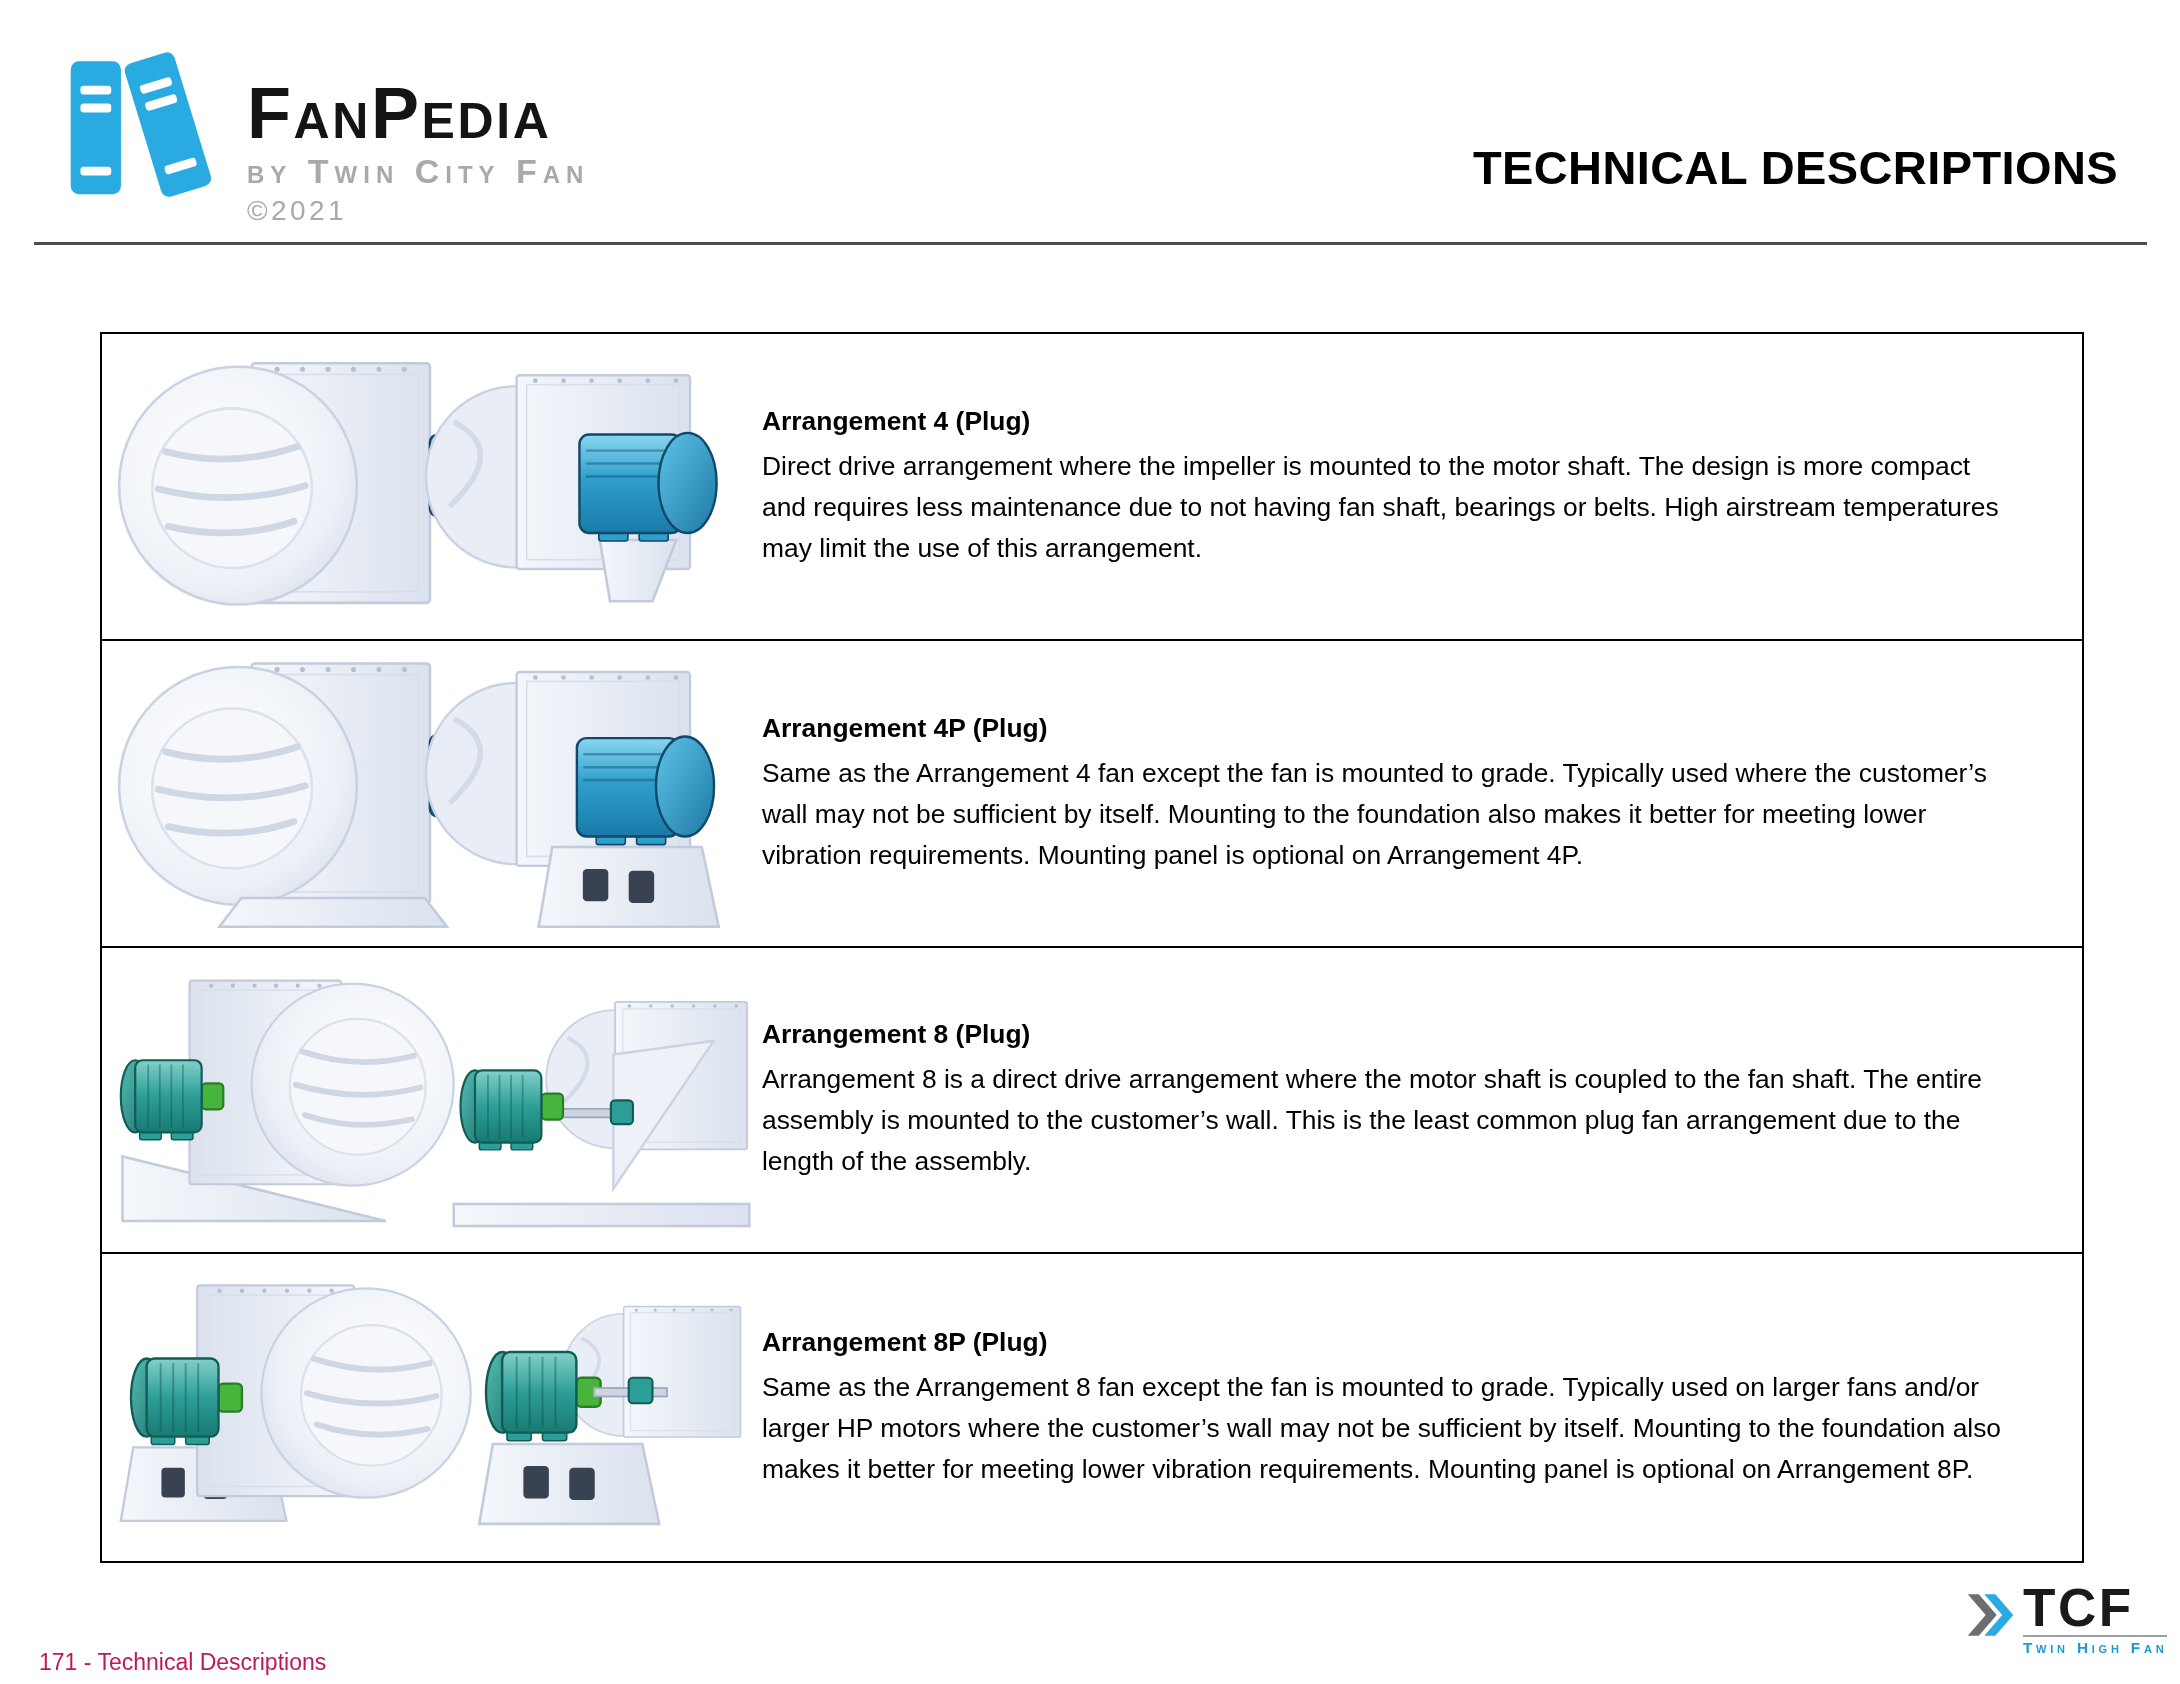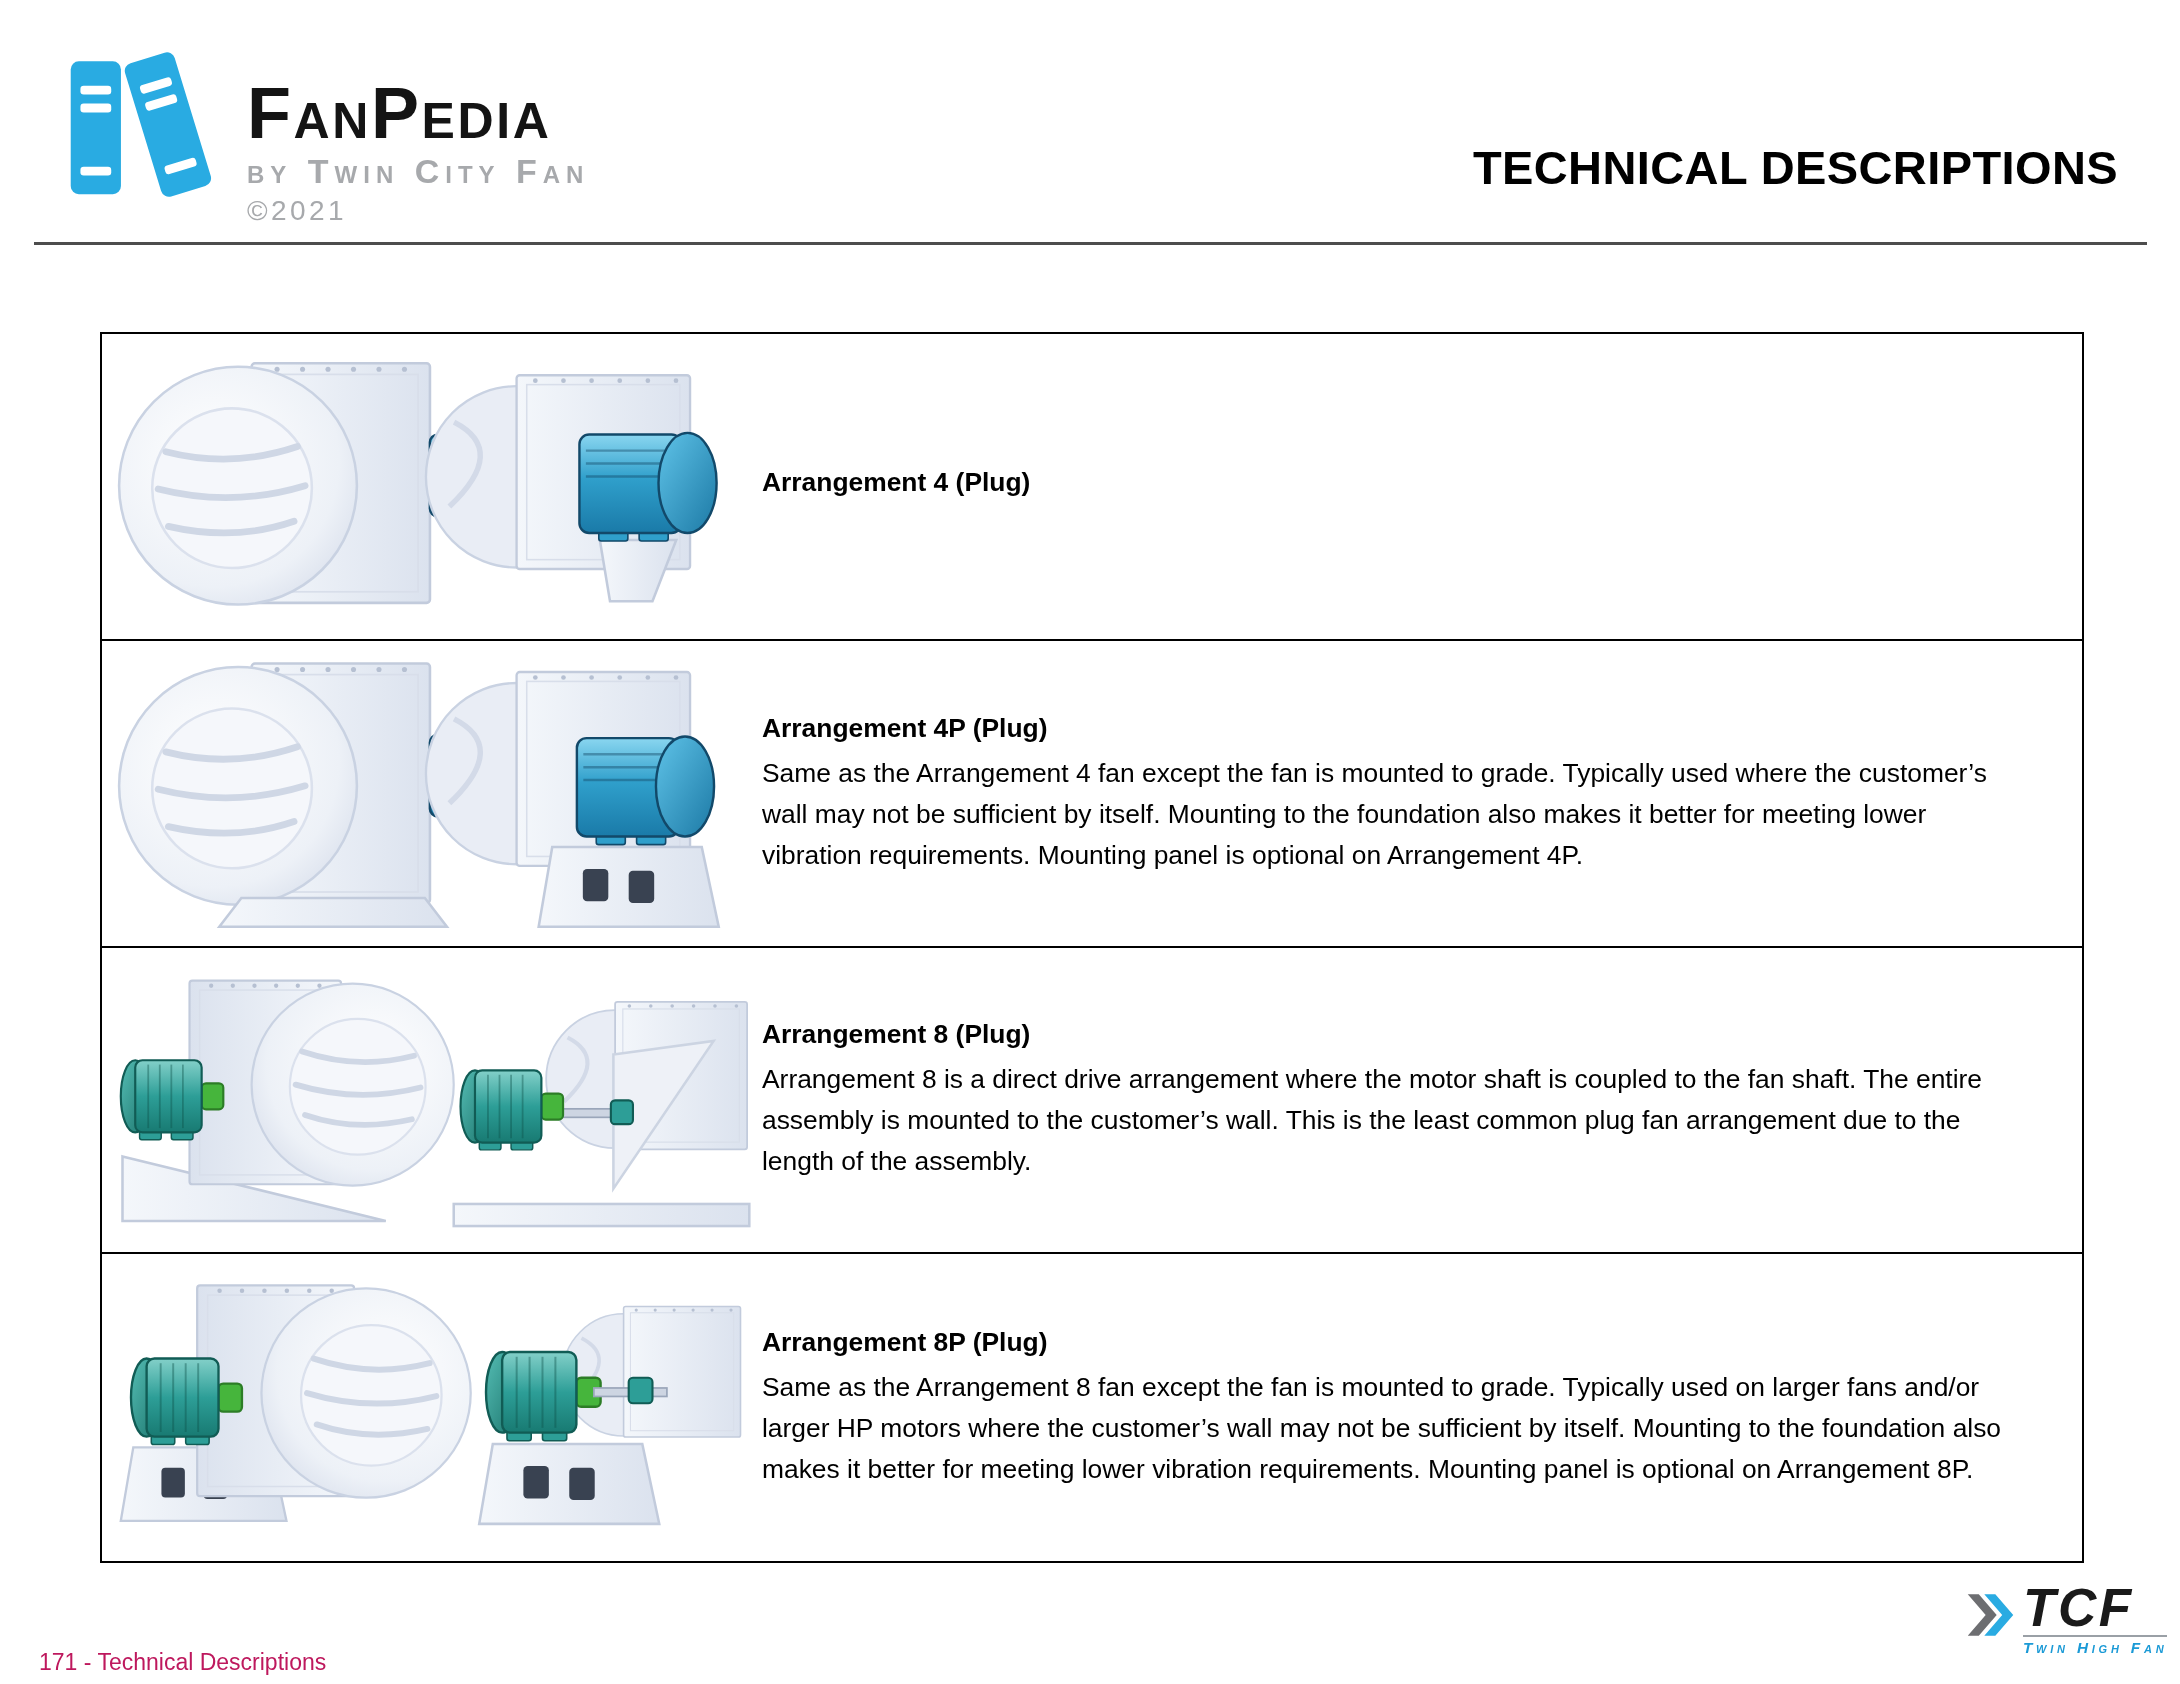--- a/index.html
+++ b/index.html
@@ -27,21 +27,21 @@
   .arr-row:last-child{border-bottom:none;}
   .figure{width:660px;display:flex;align-items:center;justify-content:center;flex:none;}
   .figure svg{width:637px;height:283px;}
   .desc{flex:1;display:flex;flex-direction:column;justify-content:center;
     padding-right:42px;min-width:0;}
   .desc h2{font-size:26.4px;font-weight:bold;margin:0 0 7.7px 0;color:#000;line-height:1.3;}
   .desc p{font-size:26.4px;line-height:41px;margin:0;color:#000;max-width:1252px;}
 
   
   .footer-label{position:absolute;left:39px;top:1649px;font-size:23px;color:#be185d;}
-  .tcf{position:absolute;right:13.6px;top:1584px;display:flex;align-items:flex-start;gap:6.8px;font-style:italic;}
+  .tcf{position:absolute;right:13.6px;top:1584px;display:flex;align-items:flex-start;gap:6.8px;}
   .tcf-chevrons{width:51px;height:56px;margin-top:3.4px;}
   .tcf-text{display:flex;flex-direction:column;}
   .tcf-acronym{font-size:53px;font-weight:bold;letter-spacing:2.6px;color:#1a1a1a;line-height:0.92;}
   .tcf-divider{height:1.7px;background:#9aa0a6;margin:2.6px 0 3.4px 0;}
   .tcf-name{font-size:15.3px;font-weight:bold;letter-spacing:3.8px;color:#1b9ad6;
     font-variant:small-caps;line-height:1;}
 </style>
 </head>
 <body>
 
@@ -187,20 +187,21 @@
       <svg viewBox="0 0 750 330" role="img" aria-label="arrangement-4-plug-fan-front-and-rear-views">
         <use href="#fvUnit" transform="translate(6,14)"></use>
         <use href="#motorSmallBlue" transform="translate(372,96)"></use>
         <use href="#rearPanel" transform="translate(474,34) scale(0.92)"></use>
         <polygon points="572,228 662,228 634,300 584,300" fill="url(#gPanel)" stroke="#c2cbdc" stroke-width="3"></polygon>
         <use href="#motorBigBlue" transform="translate(548,100) scale(0.95)"></use>
       </svg>
     </div>
     <div class="desc">
       <h2>Arrangement 4 (Plug)</h2>
+      <p>Direct drive arrangement where the impeller is mounted to the motor shaft. The design is more compact and requires less maintenance due to not having fan shaft, bearings or belts. High airstream temperatures may limit the use of this arrangement.</p>
     </div>
   </section>
 
   <section class="arr-row">
     <div class="figure">
       <svg viewBox="0 0 750 330" role="img" aria-label="arrangement-4p-plug-fan-front-and-rear-views">
         <use href="#fvUnit" transform="translate(6,6)"></use>
         <polygon points="150,288 366,288 392,322 124,322" fill="url(#gPanel)" stroke="#c2cbdc" stroke-width="3"></polygon>
         <use href="#motorSmallBlue" transform="translate(372,88)"></use>
         <use href="#rearPanel" transform="translate(474,22) scale(0.92)"></use>

